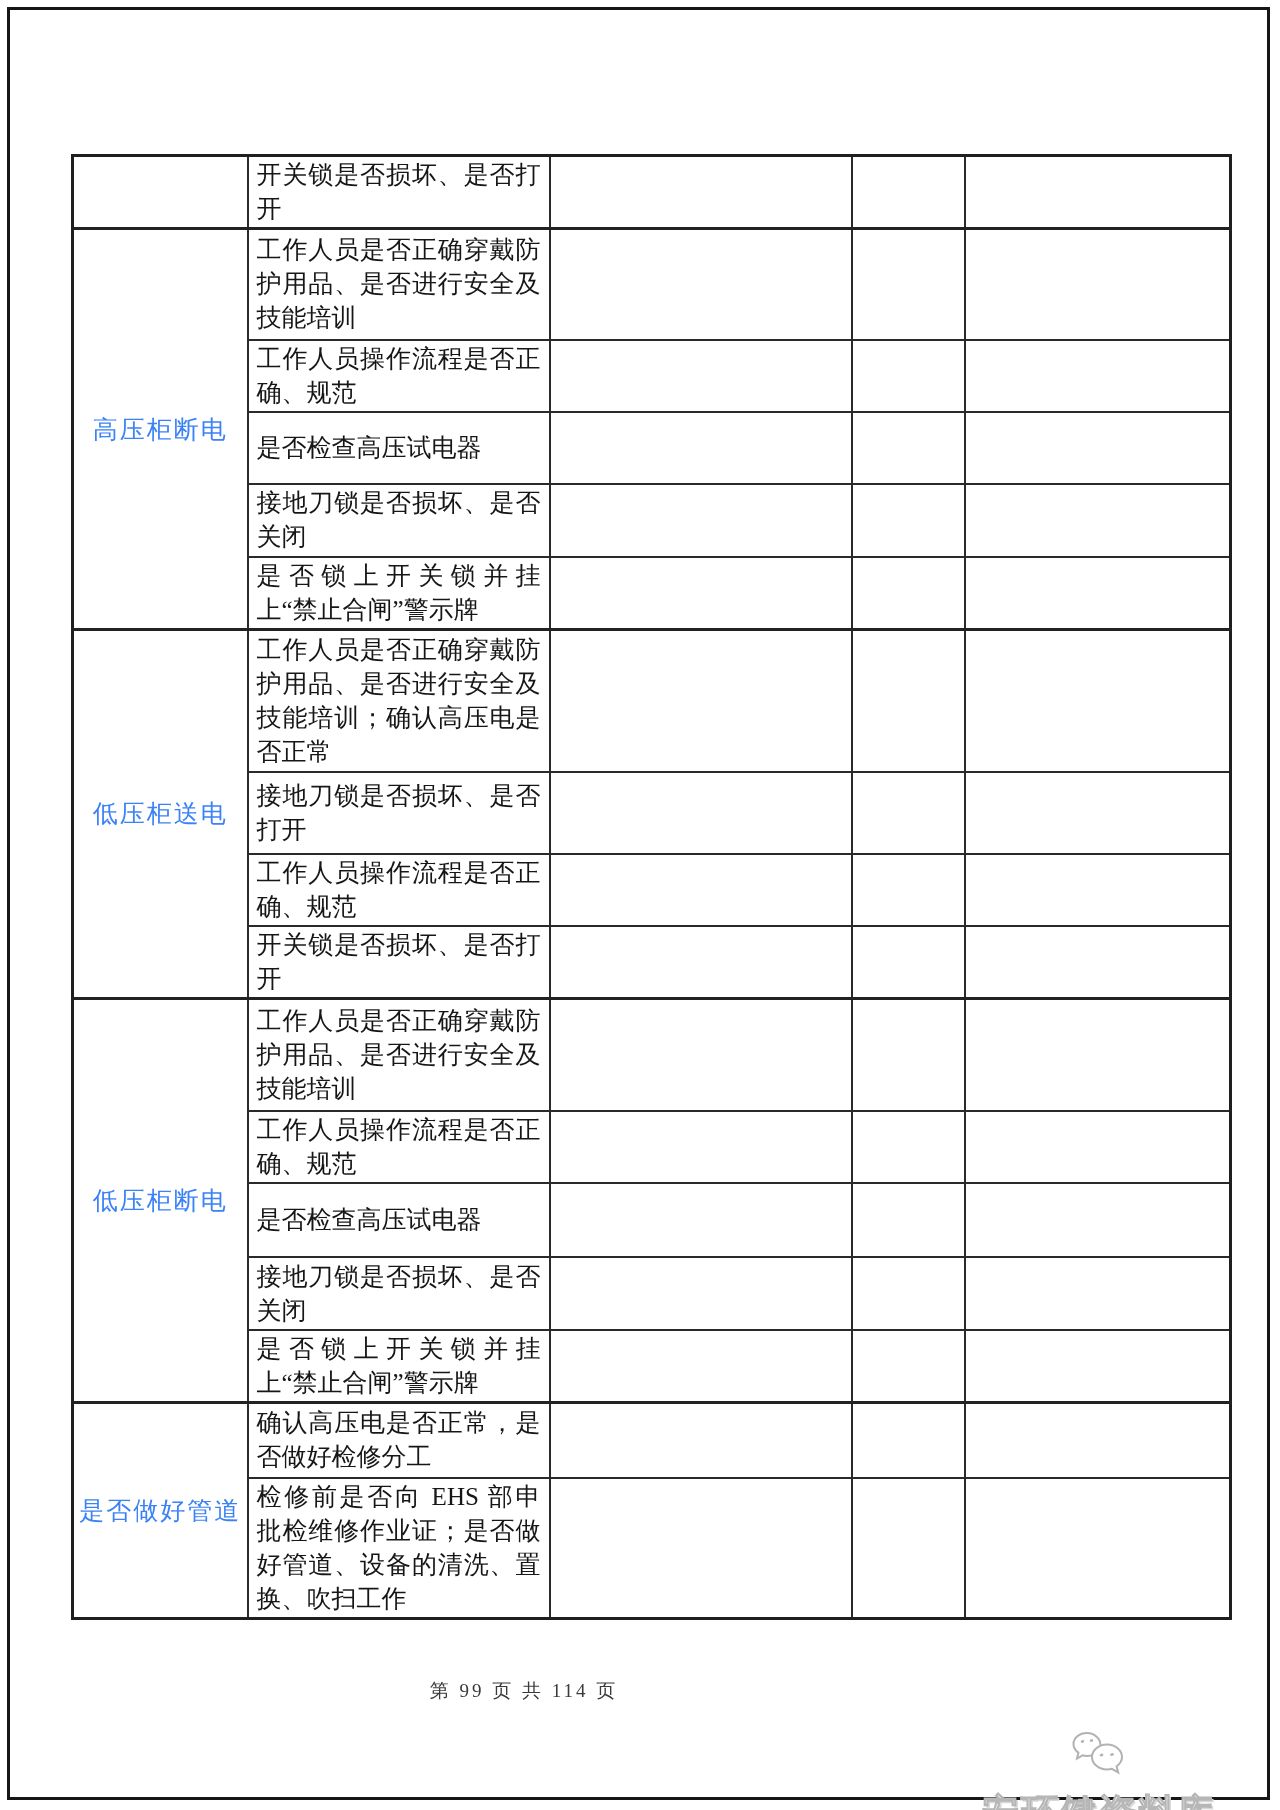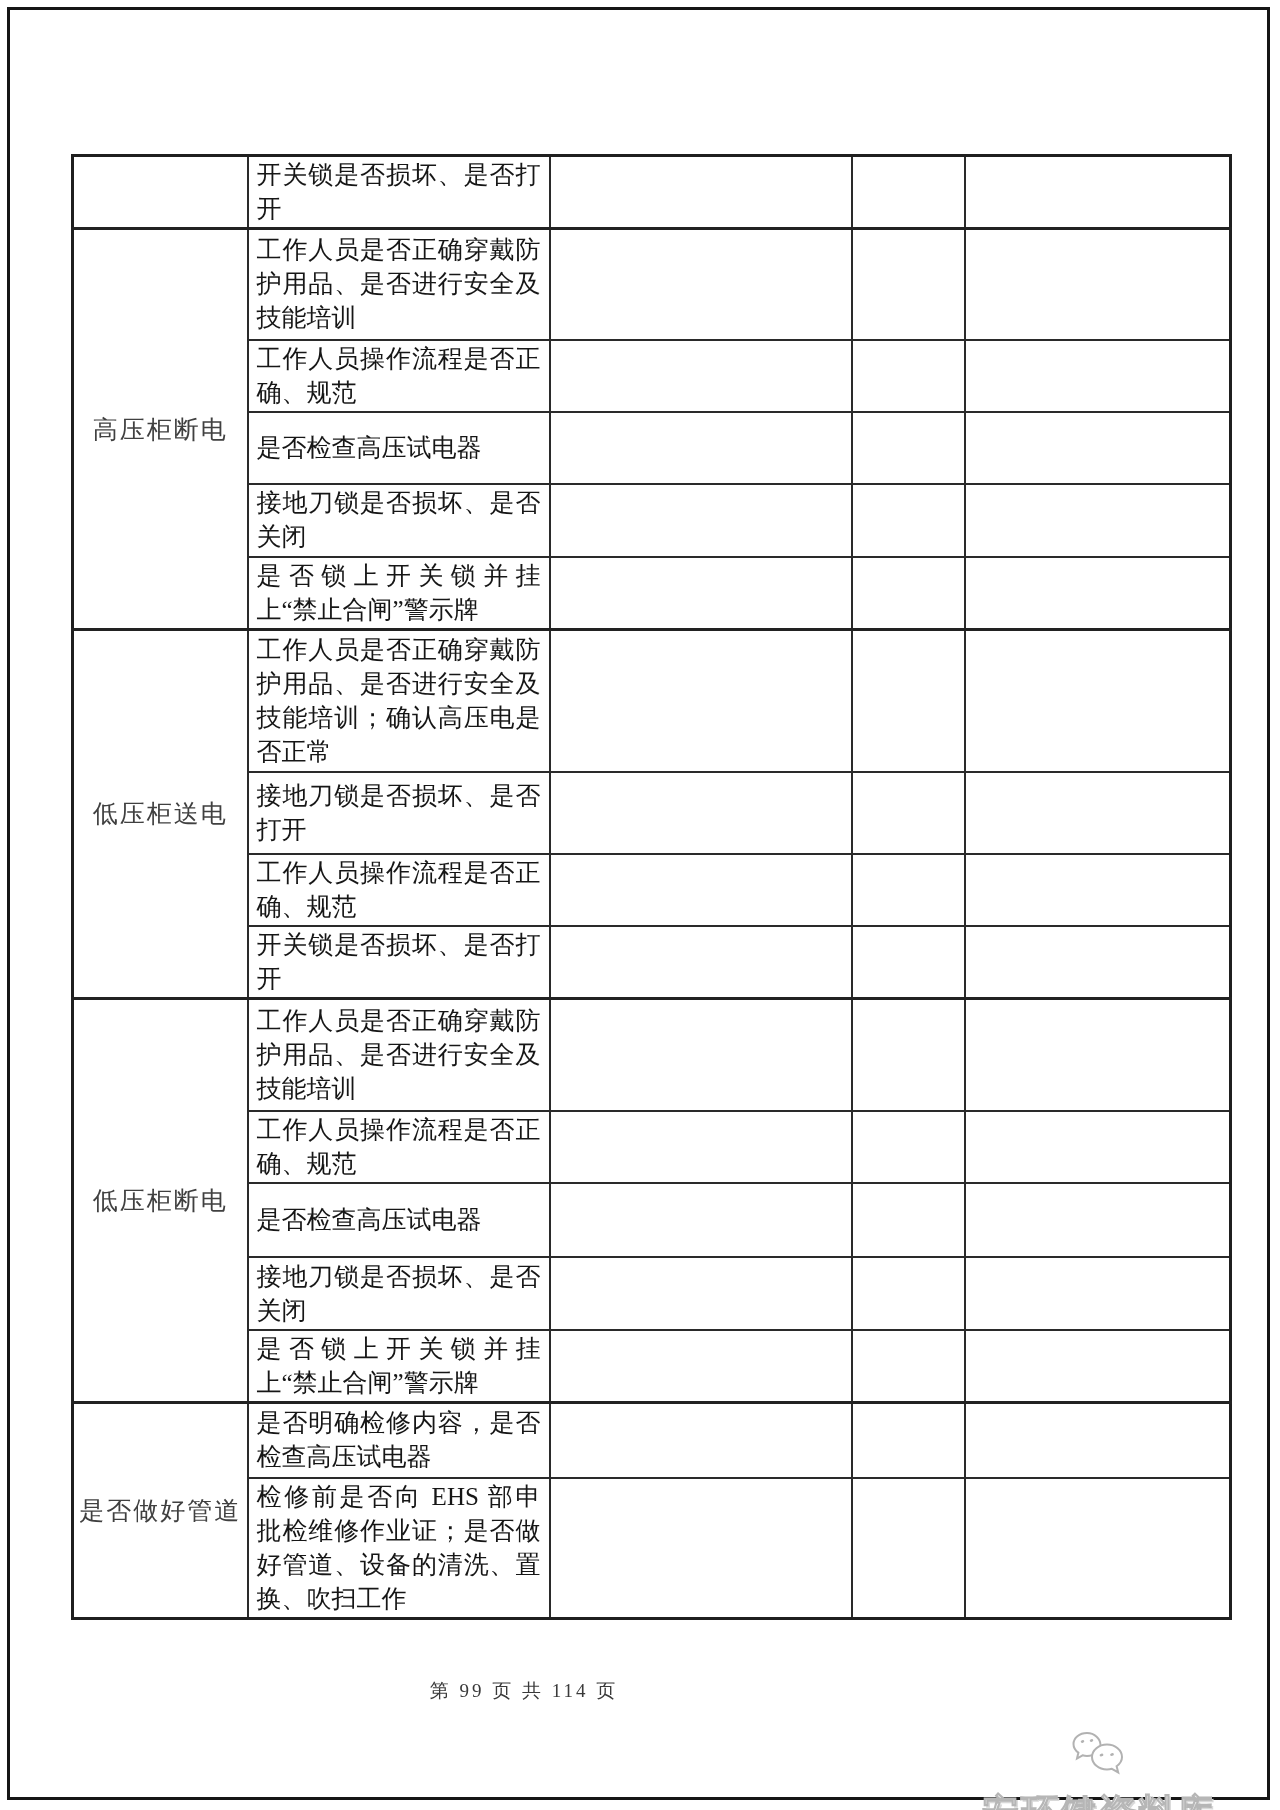--- a/index.html
+++ b/index.html
@@ -41,21 +41,21 @@
   }
   table.checklist tr.section-start td {
     border-top: 3px solid #222222;
   }
   td.cat {
     text-align: center;
     vertical-align: middle;
     font-size: 25px;
     letter-spacing: 2px;
     padding: 0 2px;
-    color: #404040;
+    color: #3b82f6;
   }
   td.item {
     font-size: 25px;
     line-height: 34px;
     text-align: justify;
     vertical-align: middle;
     padding: 1px 8px 1px 8px;
     color: #161616;
   }
   td.blank {
@@ -199,21 +199,21 @@
     </tr>
     <tr style="height:72px">
       <td class="item">是否锁上开关锁并挂上“禁止合闸”警示牌</td>
       <td class="blank"></td>
       <td class="blank"></td>
       <td class="blank"></td>
     </tr>
 
     <tr class="section-start" style="height:75px">
       <td class="cat" rowspan="2">是否做好管道</td>
-      <td class="item">是否明确检修内容，是否检查高压试电器</td>
+      <td class="item">确认高压电是否正常，是否做好检修分工</td>
       <td class="blank"></td>
       <td class="blank"></td>
       <td class="blank"></td>
     </tr>
     <tr style="height:138px">
       <td class="item">检修前是否向 EHS 部申批检维修作业证；是否做好管道、设备的清洗、置换、吹扫工作</td>
       <td class="blank"></td>
       <td class="blank"></td>
       <td class="blank"></td>
     </tr>

